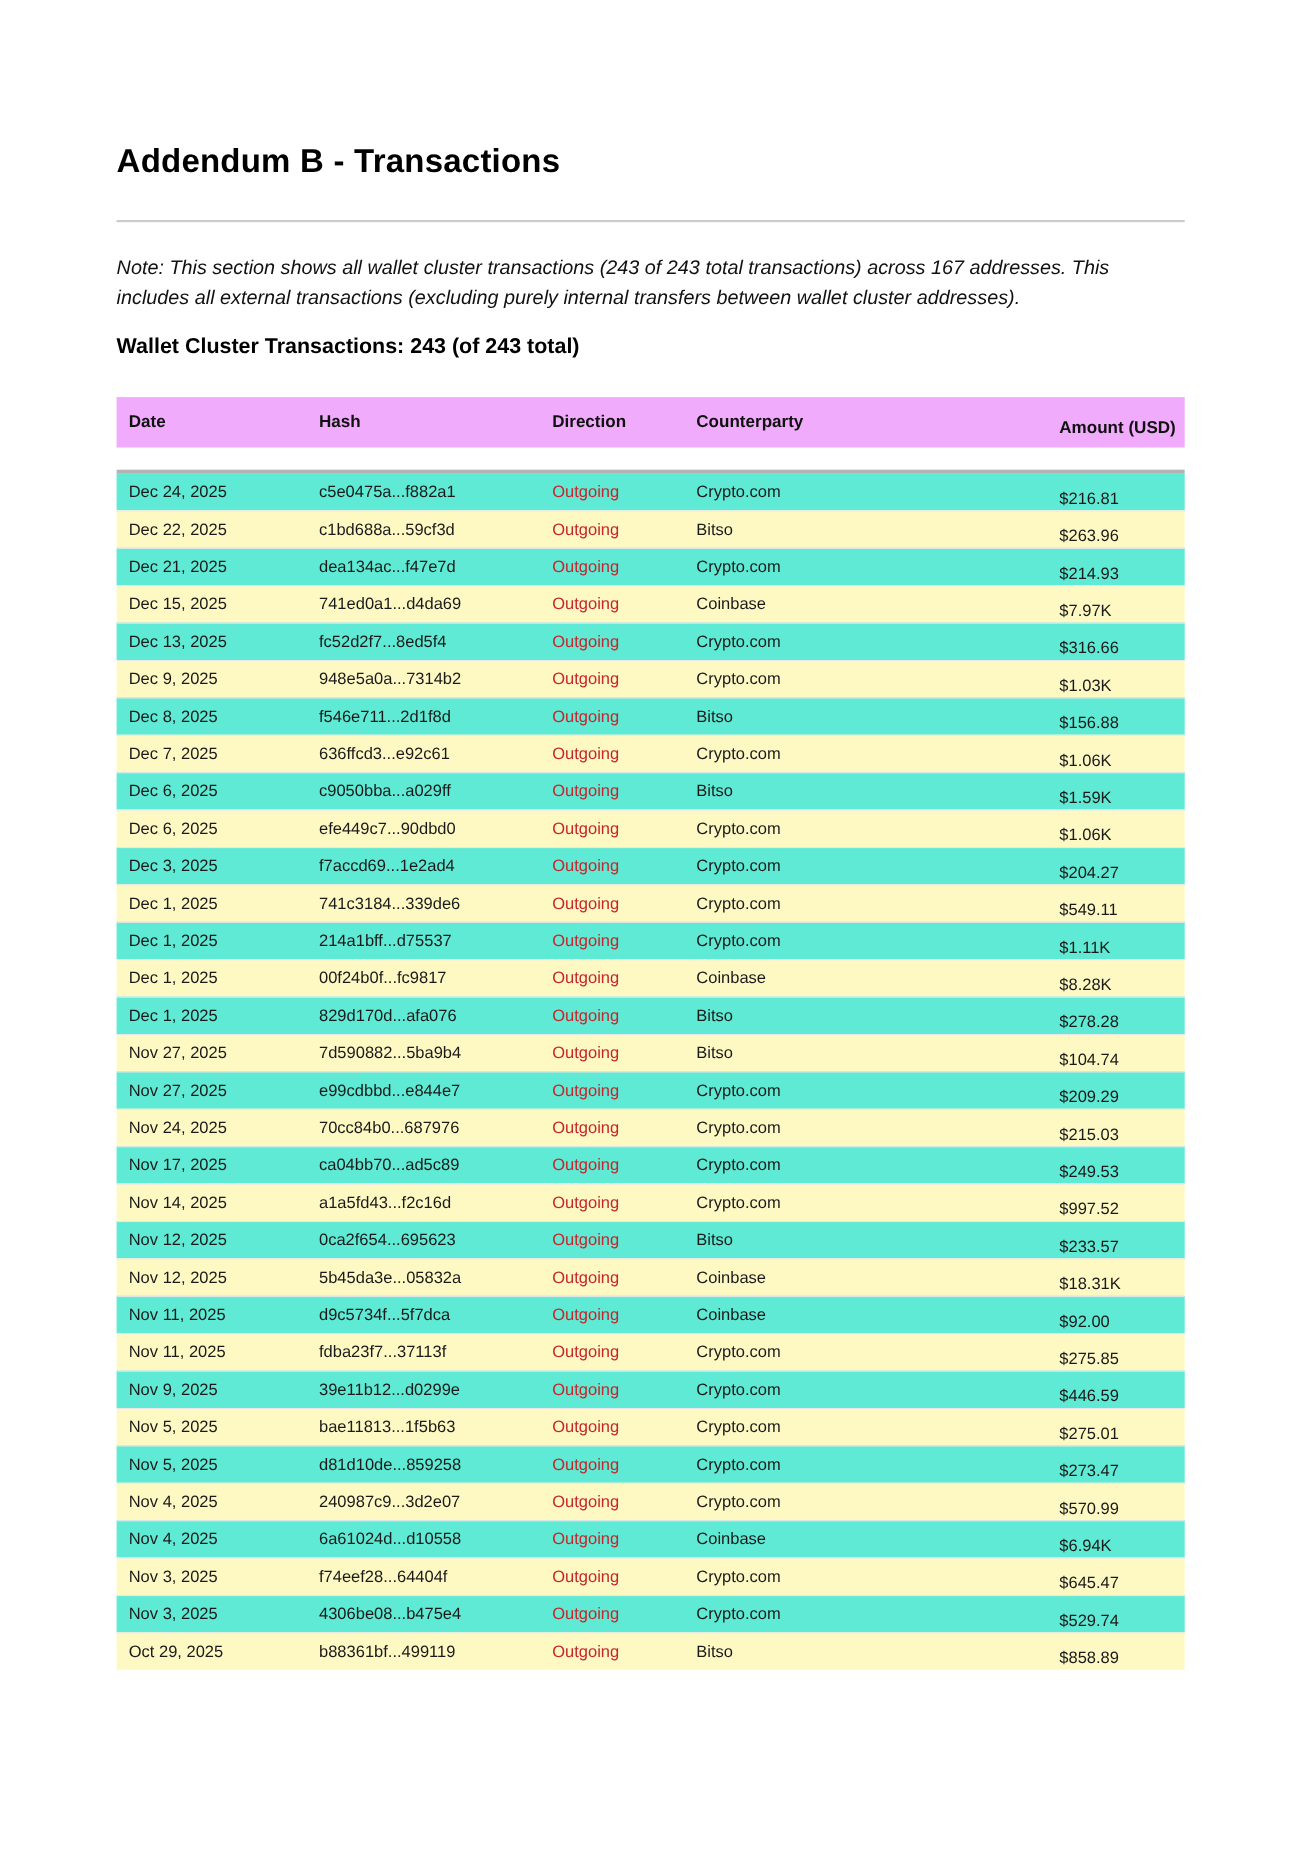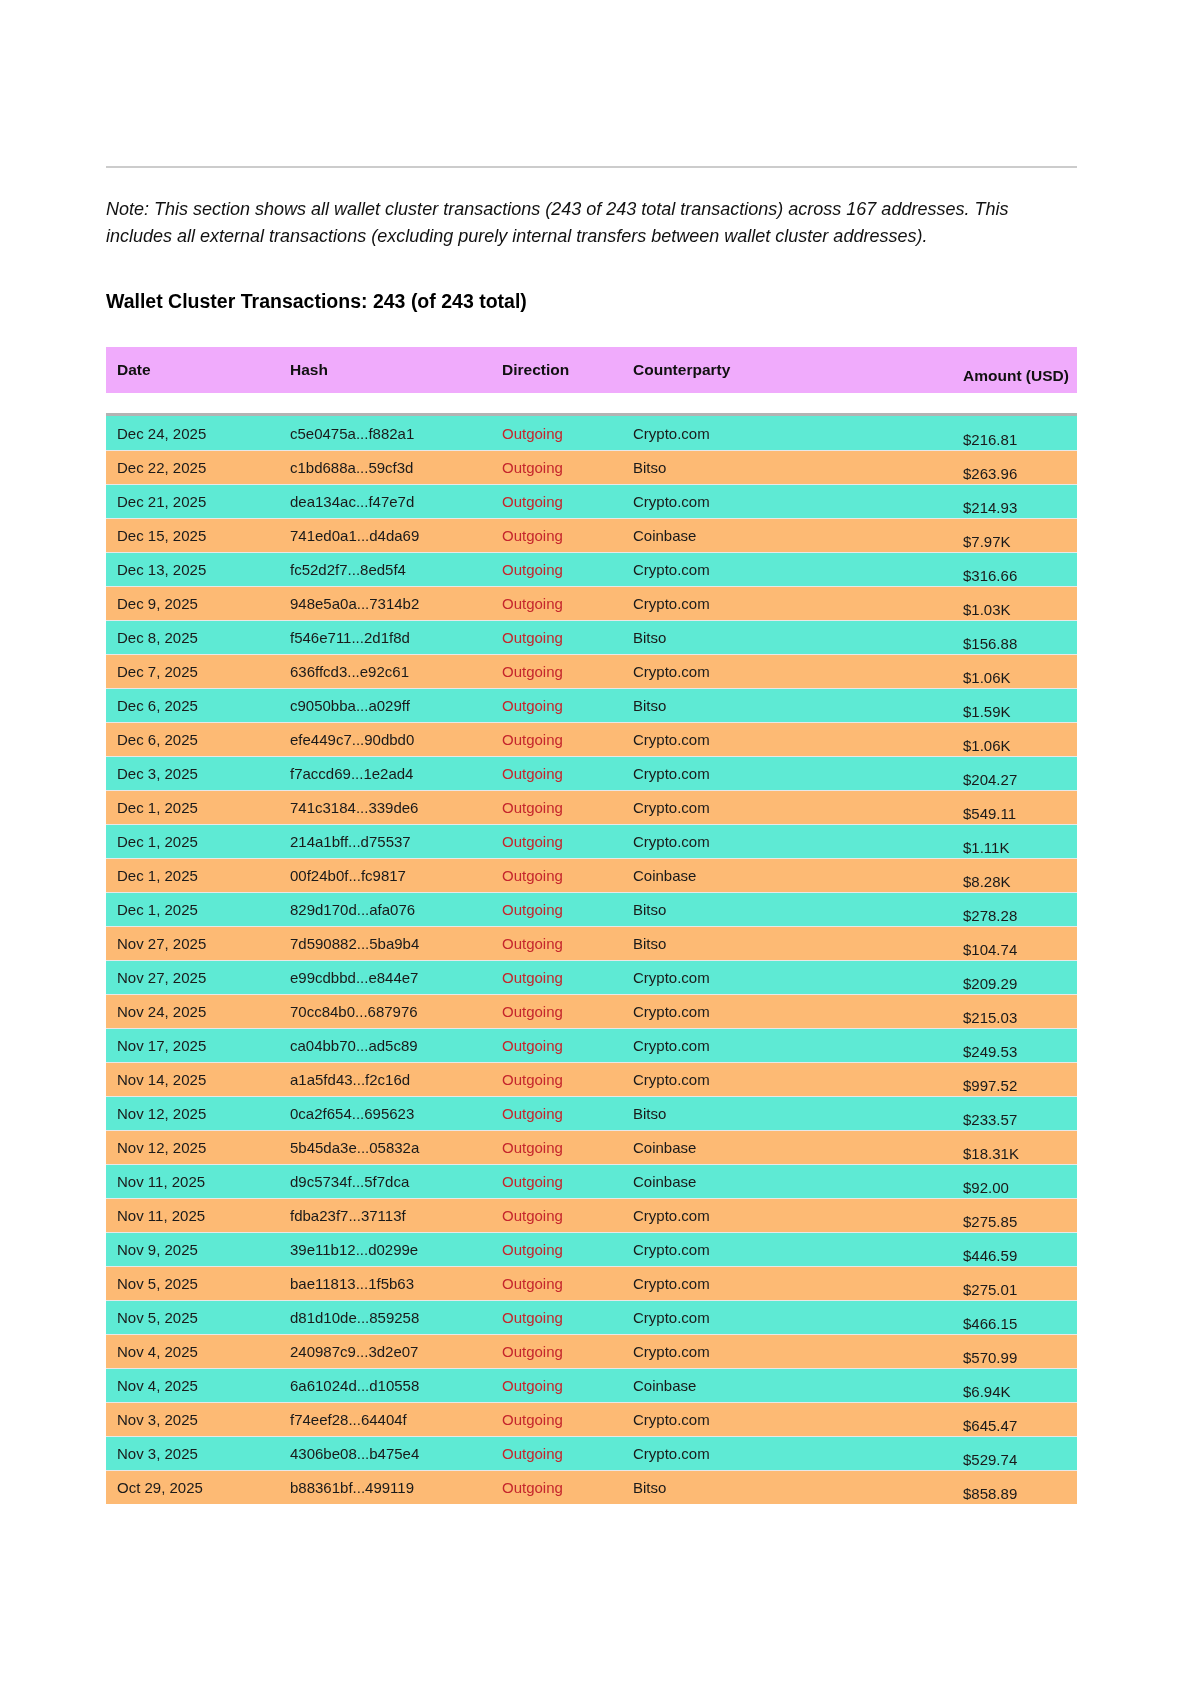--- a/index.html
+++ b/index.html
@@ -28,21 +28,21 @@
     height: 0;
   }
   p.note {
     margin: 28px 0 0 0;
     font-size: 18px;
     line-height: 27px;
     font-style: italic;
     color: #111111;
   }
   h2.section {
-    margin: 40px 0 0 0;
+    margin: 20px 0 0 0;
     font-size: 19.5px;
     line-height: 23px;
     font-weight: bold;
     color: #000000;
   }
   .table {
     margin-top: 34px;
     width: 971px;
     font-size: 15px;
   }
@@ -58,37 +58,38 @@
   .header-gap { height: 20px; background: #ffffff; }
   .tbody { border-top: 3px solid #b3b3b3; }
   .trow {
     display: flex;
     align-items: center;
     height: 34px;
     background: #5eead4;
     box-sizing: border-box;
   }
   .trow + .trow { border-top: 1px solid #e8e8e8; }
-  .trow.alt { background: #fdba74; }
+  .trow.alt { background: #fef9c3; }
   .cell {
     overflow: hidden;
     white-space: nowrap;
     box-sizing: border-box;
   }
   .col-date        { width: 184px; padding-left: 11px; }
   .col-hash        { width: 212px; }
   .col-direction   { width: 131px; }
   .col-counterparty{ width: 330px; }
   .col-amount      { width: 114px; margin-top: 12px; }
   .outgoing { color: var(--outgoing-color, #c5262c); }
 </style>
 </head>
 <body>
 
 <div class="content">
+  <h1 class="title">Addendum B - Transactions</h1>
   <hr class="rule">
   <p class="note">Note: This section shows all wallet cluster transactions (243 of 243 total transactions) across 167 addresses. This includes all external transactions (excluding purely internal transfers between wallet cluster addresses).</p>
   <h2 class="section">Wallet Cluster Transactions: 243 (of 243 total)</h2>
 
   <div class="table">
     <div class="thead">
       <div class="cell col-date">Date</div>
       <div class="cell col-hash">Hash</div>
       <div class="cell col-direction">Direction</div>
       <div class="cell col-counterparty">Counterparty</div>
@@ -276,21 +277,21 @@
           <div class="cell col-hash">bae11813...1f5b63</div>
           <div class="cell col-direction outgoing">Outgoing</div>
           <div class="cell col-counterparty">Crypto.com</div>
           <div class="cell col-amount">$275.01</div>
         </div>
         <div class="trow">
           <div class="cell col-date">Nov 5, 2025</div>
           <div class="cell col-hash">d81d10de...859258</div>
           <div class="cell col-direction outgoing">Outgoing</div>
           <div class="cell col-counterparty">Crypto.com</div>
-          <div class="cell col-amount">$466.15</div>
+          <div class="cell col-amount">$273.47</div>
         </div>
         <div class="trow alt">
           <div class="cell col-date">Nov 4, 2025</div>
           <div class="cell col-hash">240987c9...3d2e07</div>
           <div class="cell col-direction outgoing">Outgoing</div>
           <div class="cell col-counterparty">Crypto.com</div>
           <div class="cell col-amount">$570.99</div>
         </div>
         <div class="trow">
           <div class="cell col-date">Nov 4, 2025</div>

